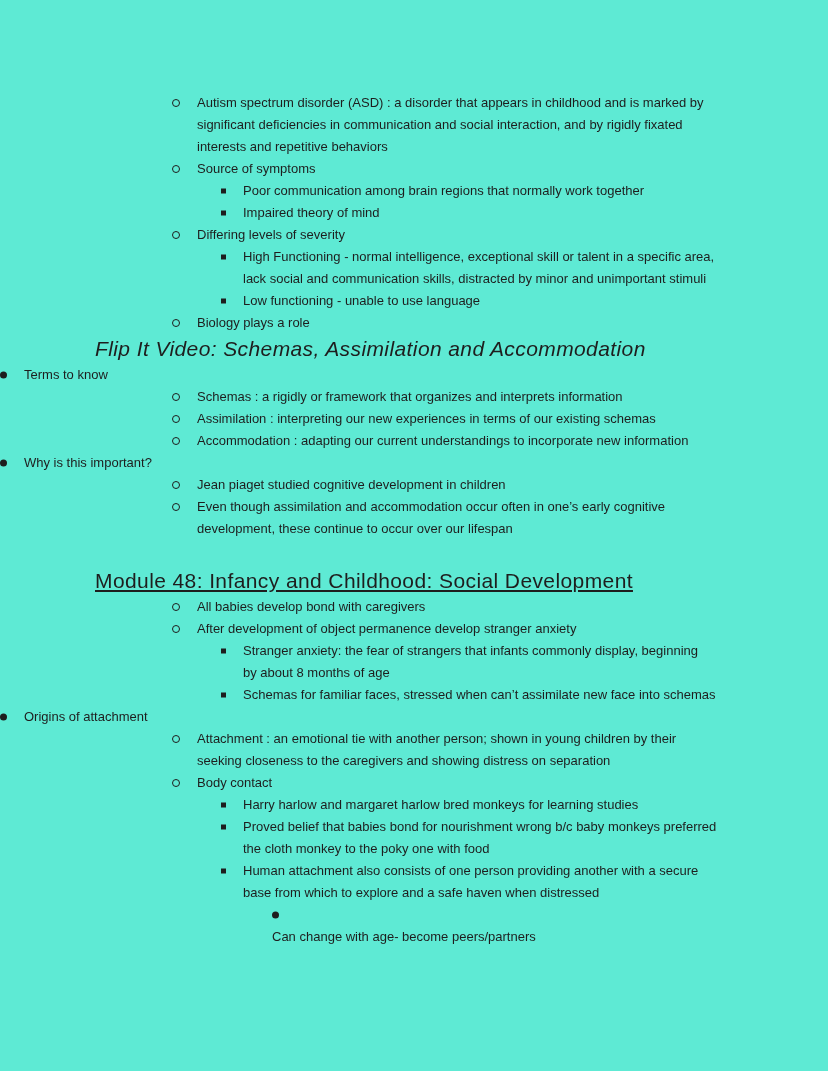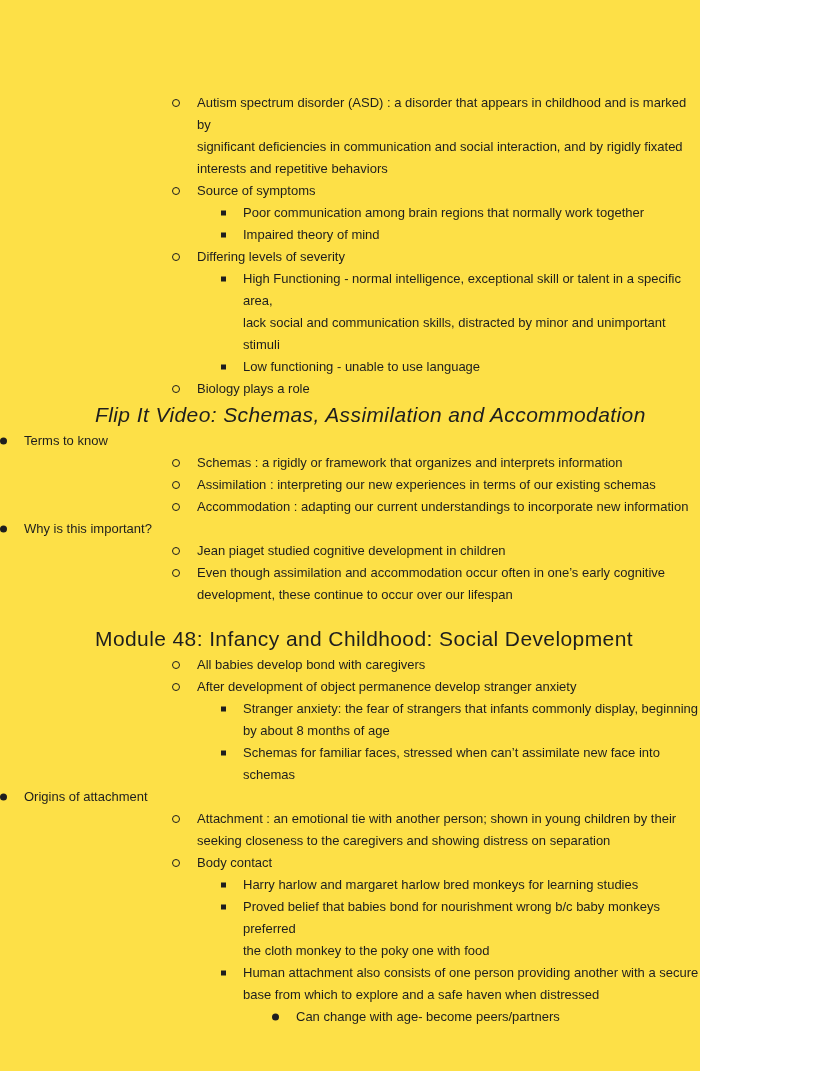--- a/index.html
+++ b/index.html
@@ -1,48 +1,48 @@
 <!DOCTYPE html>
 <html><head>
 <meta charset="utf-8">
 <style>
   html, body { margin: 0; padding: 0; background: #ffffff; }
   .page {
     position: relative;
-    width: 700px;
+    width: 828px;
     height: 1071px;
-    background: #fde047;
+    background: #5eead4;
     overflow: hidden;
     font-family: "Liberation Sans", sans-serif;
     color: #1e1e1e;
   }
   .doc { padding-top: 92px; }
   .heading {
     margin-left: 95px;
     font-size: 21px;
     line-height: 30px;
     letter-spacing: 0.4px;
     color: #1e1e1e;
     font-weight: 400;
   }
   .heading.italic { font-style: italic; }
-  .heading.spaced { margin-top: 18px; }
+  .heading.spaced { margin-top: 26px; text-decoration: underline; }
   .line {
     display: flex;
     align-items: flex-start;
     font-size: 13px;
     line-height: 22px;
   }
   .lvl1 { }
   .lvl1 .marker { width: 24px; }
   .lvl2 { padding-left: 172px; }
   .lvl2 .marker { width: 25px; }
   .lvl3 { padding-left: 221px; }
   .lvl3 .marker { width: 22px; }
-  .lvl4 { padding-left: 272px; }
+  .lvl4 { padding-left: 272px; flex-direction: column; }
   .lvl4 .marker { width: 24px; }
   .marker { flex: 0 0 auto; position: relative; height: 22px; }
   .marker::before {
     content: "";
     position: absolute;
     left: 0;
     top: 50%;
     transform: translateY(-50%);
     box-sizing: border-box;
   }

